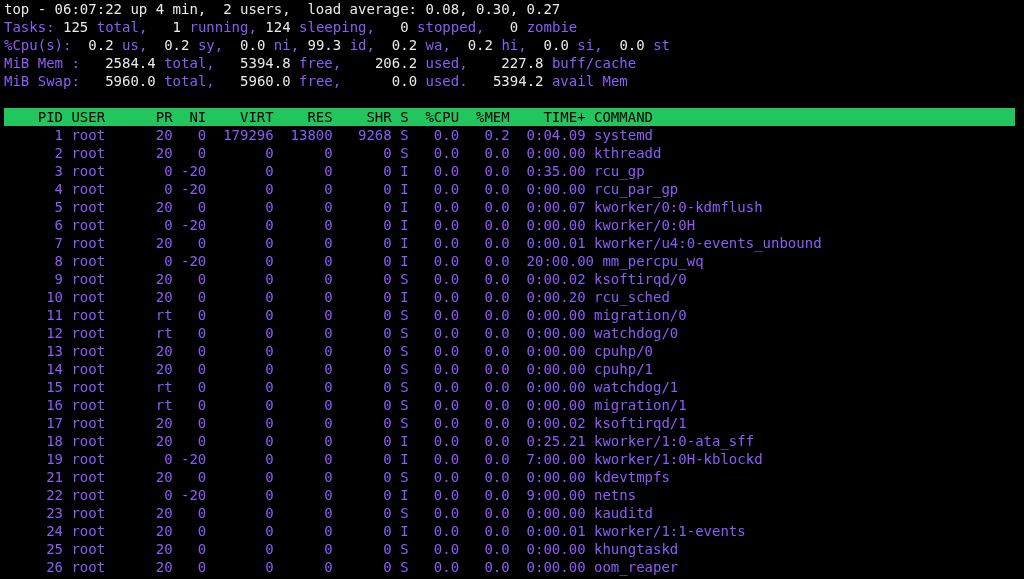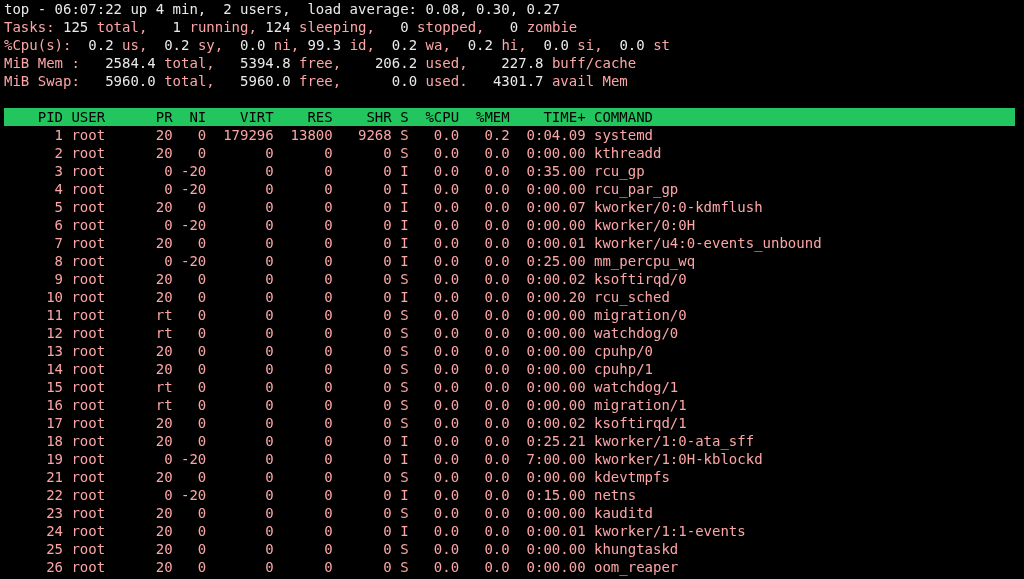--- a/index.html
+++ b/index.html
@@ -8,58 +8,58 @@
     height: 579px;
     background: #000;
     font-family: "Menlo", "Consolas", "DejaVu Sans Mono", monospace;
     font-size: 14px;
     line-height: 18px;
     color: #e2e2e2;
     overflow: hidden;
   }
   #screen { white-space: pre; padding: 0 4px; }
   .w { color: #eaeaea; }        
-  .r { color: #fca5a5; }        
+  .r { color: #8b5cf6; }        
   .hdr {
     background: #22c55e;
     color: #000;
     display: inline-block;
     width: 1011px;
   }
 </style>
 </head>
 <body>
 
 <div id="screen"><span class="w">top - 06:07:22 up 4 min,  2 users,  load average: 0.08, 0.30, 0.27</span>
 <span class="r">Tasks: </span><span class="w">125</span><span class="r"> total,   </span><span class="w">1</span><span class="r"> running, </span><span class="w">124</span><span class="r"> sleeping,   </span><span class="w">0</span><span class="r"> stopped,   </span><span class="w">0</span><span class="r"> zombie</span>
 <span class="r">%Cpu(s):  </span><span class="w">0.2</span><span class="r"> us,  </span><span class="w">0.2</span><span class="r"> sy,  </span><span class="w">0.0</span><span class="r"> ni, </span><span class="w">99.3</span><span class="r"> id,  </span><span class="w">0.2</span><span class="r"> wa,  </span><span class="w">0.2</span><span class="r"> hi,  </span><span class="w">0.0</span><span class="r"> si,  </span><span class="w">0.0</span><span class="r"> st</span>
 <span class="r">MiB Mem : </span><span class="w">  2584.4</span><span class="r"> total, </span><span class="w">  5394.8</span><span class="r"> free, </span><span class="w">   206.2</span><span class="r"> used, </span><span class="w">   227.8</span><span class="r"> buff/cache</span>
-<span class="r">MiB Swap: </span><span class="w">  5960.0</span><span class="r"> total, </span><span class="w">  5960.0</span><span class="r"> free, </span><span class="w">     0.0</span><span class="r"> used. </span><span class="w">  4301.7</span><span class="r"> avail Mem</span>
+<span class="r">MiB Swap: </span><span class="w">  5960.0</span><span class="r"> total, </span><span class="w">  5960.0</span><span class="r"> free, </span><span class="w">     0.0</span><span class="r"> used. </span><span class="w">  5394.2</span><span class="r"> avail Mem</span>
 
 <span class="hdr">    PID USER      PR  NI    VIRT    RES    SHR S  %CPU  %MEM    TIME+ COMMAND                       </span>
 <span class="r">      1 root      20   0  179296  13800   9268 S   0.0   0.2  0:04.09 systemd</span>
 <span class="r">      2 root      20   0       0      0      0 S   0.0   0.0  0:00.00 kthreadd</span>
 <span class="r">      3 root       0 -20       0      0      0 I   0.0   0.0  0:35.00 rcu_gp</span>
 <span class="r">      4 root       0 -20       0      0      0 I   0.0   0.0  0:00.00 rcu_par_gp</span>
 <span class="r">      5 root      20   0       0      0      0 I   0.0   0.0  0:00.07 kworker/0:0-kdmflush</span>
 <span class="r">      6 root       0 -20       0      0      0 I   0.0   0.0  0:00.00 kworker/0:0H</span>
 <span class="r">      7 root      20   0       0      0      0 I   0.0   0.0  0:00.01 kworker/u4:0-events_unbound</span>
-<span class="r">      8 root       0 -20       0      0      0 I   0.0   0.0  0:25.00 mm_percpu_wq</span>
+<span class="r">      8 root       0 -20       0      0      0 I   0.0   0.0  20:00.00 mm_percpu_wq</span>
 <span class="r">      9 root      20   0       0      0      0 S   0.0   0.0  0:00.02 ksoftirqd/0</span>
 <span class="r">     10 root      20   0       0      0      0 I   0.0   0.0  0:00.20 rcu_sched</span>
 <span class="r">     11 root      rt   0       0      0      0 S   0.0   0.0  0:00.00 migration/0</span>
 <span class="r">     12 root      rt   0       0      0      0 S   0.0   0.0  0:00.00 watchdog/0</span>
 <span class="r">     13 root      20   0       0      0      0 S   0.0   0.0  0:00.00 cpuhp/0</span>
 <span class="r">     14 root      20   0       0      0      0 S   0.0   0.0  0:00.00 cpuhp/1</span>
 <span class="r">     15 root      rt   0       0      0      0 S   0.0   0.0  0:00.00 watchdog/1</span>
 <span class="r">     16 root      rt   0       0      0      0 S   0.0   0.0  0:00.00 migration/1</span>
 <span class="r">     17 root      20   0       0      0      0 S   0.0   0.0  0:00.02 ksoftirqd/1</span>
 <span class="r">     18 root      20   0       0      0      0 I   0.0   0.0  0:25.21 kworker/1:0-ata_sff</span>
 <span class="r">     19 root       0 -20       0      0      0 I   0.0   0.0  7:00.00 kworker/1:0H-kblockd</span>
 <span class="r">     21 root      20   0       0      0      0 S   0.0   0.0  0:00.00 kdevtmpfs</span>
-<span class="r">     22 root       0 -20       0      0      0 I   0.0   0.0  0:15.00 netns</span>
+<span class="r">     22 root       0 -20       0      0      0 I   0.0   0.0  9:00.00 netns</span>
 <span class="r">     23 root      20   0       0      0      0 S   0.0   0.0  0:00.00 kauditd</span>
 <span class="r">     24 root      20   0       0      0      0 I   0.0   0.0  0:00.01 kworker/1:1-events</span>
 <span class="r">     25 root      20   0       0      0      0 S   0.0   0.0  0:00.00 khungtaskd</span>
 <span class="r">     26 root      20   0       0      0      0 S   0.0   0.0  0:00.00 oom_reaper</span>
 <span class="r">     27 root       0 -20       0      0      0 I   0.0   0.0  0:00.00 writeback</span>
 
 </div>
 
 </body></html>

